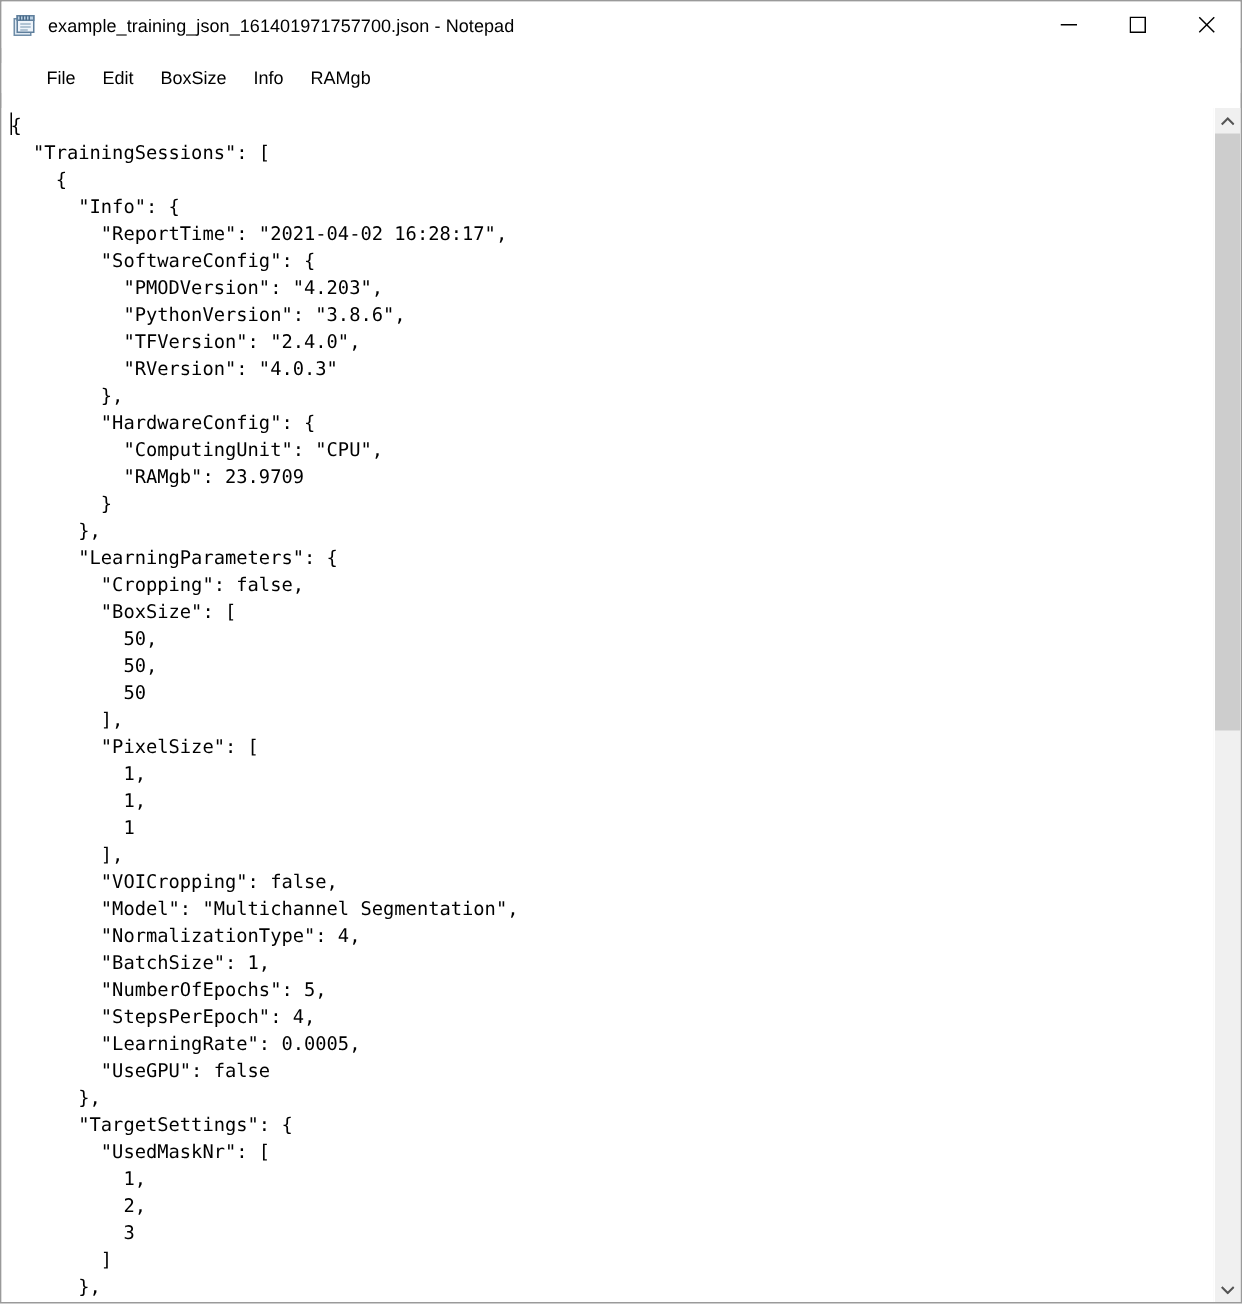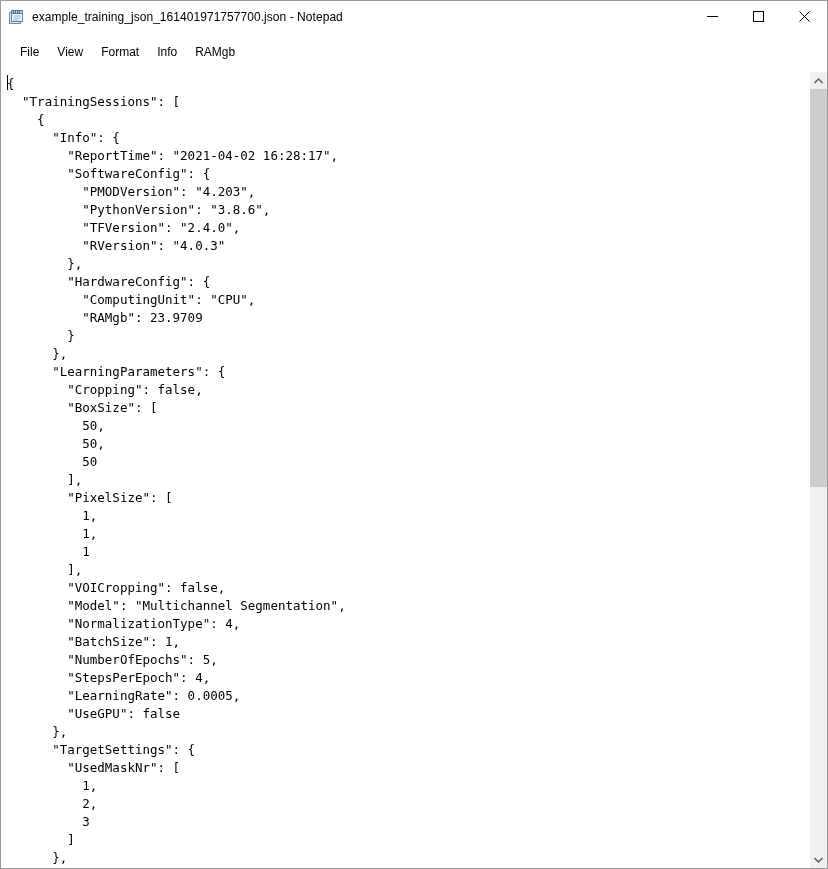--- a/index.html
+++ b/index.html
@@ -69,21 +69,21 @@
   }
   .win-btn svg { display: block; }
 
   
   .menubar {
     height: 20px;
     min-height: 20px;
     background: #ffffff;
     display: flex;
     align-items: center;
-    padding-left: 10px;
+    padding-left: 21px;
     user-select: none;
   }
   .menu-item {
     font-family: "Liberation Sans", sans-serif;
     font-size: 12px;
     color: #000000;
     padding: 2px 9px 3px 9px;
     white-space: nowrap;
   }
 
@@ -191,22 +191,22 @@
         <svg width="11" height="11" viewBox="0 0 11 11">
           <line x1="0.5" y1="0.5" x2="10.5" y2="10.5" stroke="#000000" stroke-width="1"></line>
           <line x1="10.5" y1="0.5" x2="0.5" y2="10.5" stroke="#000000" stroke-width="1"></line>
         </svg>
       </div>
     </div>
   </div>
 
   <div class="menubar">
     <div class="menu-item">File</div>
-    <div class="menu-item">View</div>
-    <div class="menu-item">Format</div>
+    <div class="menu-item">Edit</div>
+    <div class="menu-item">BoxSize</div>
     <div class="menu-item">Info</div>
     <div class="menu-item">RAMgb</div>
   </div>
 
   <div class="content">
     <div class="textarea">
       <div class="caret"></div>
       <pre class="code">{
   "TrainingSessions": [
     {

